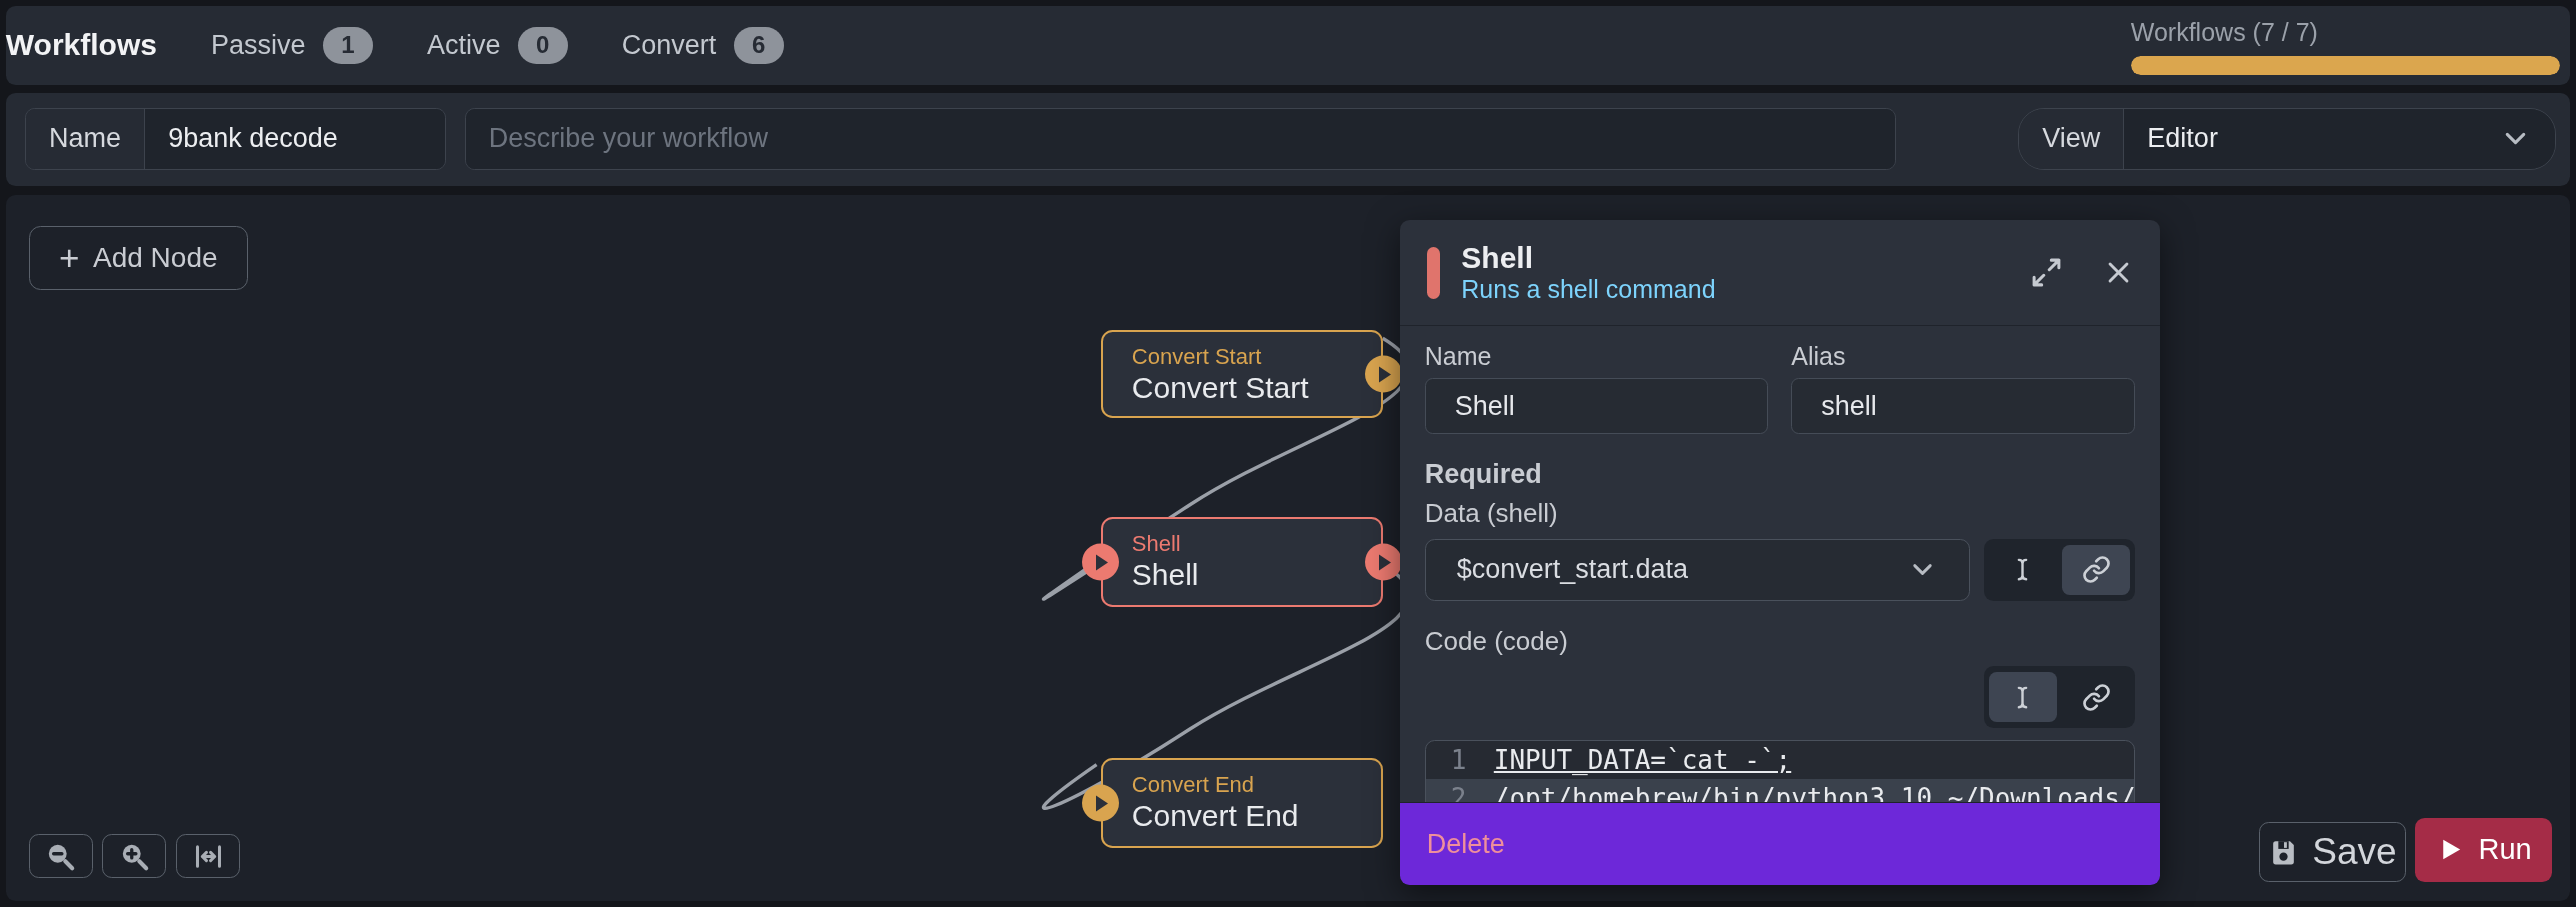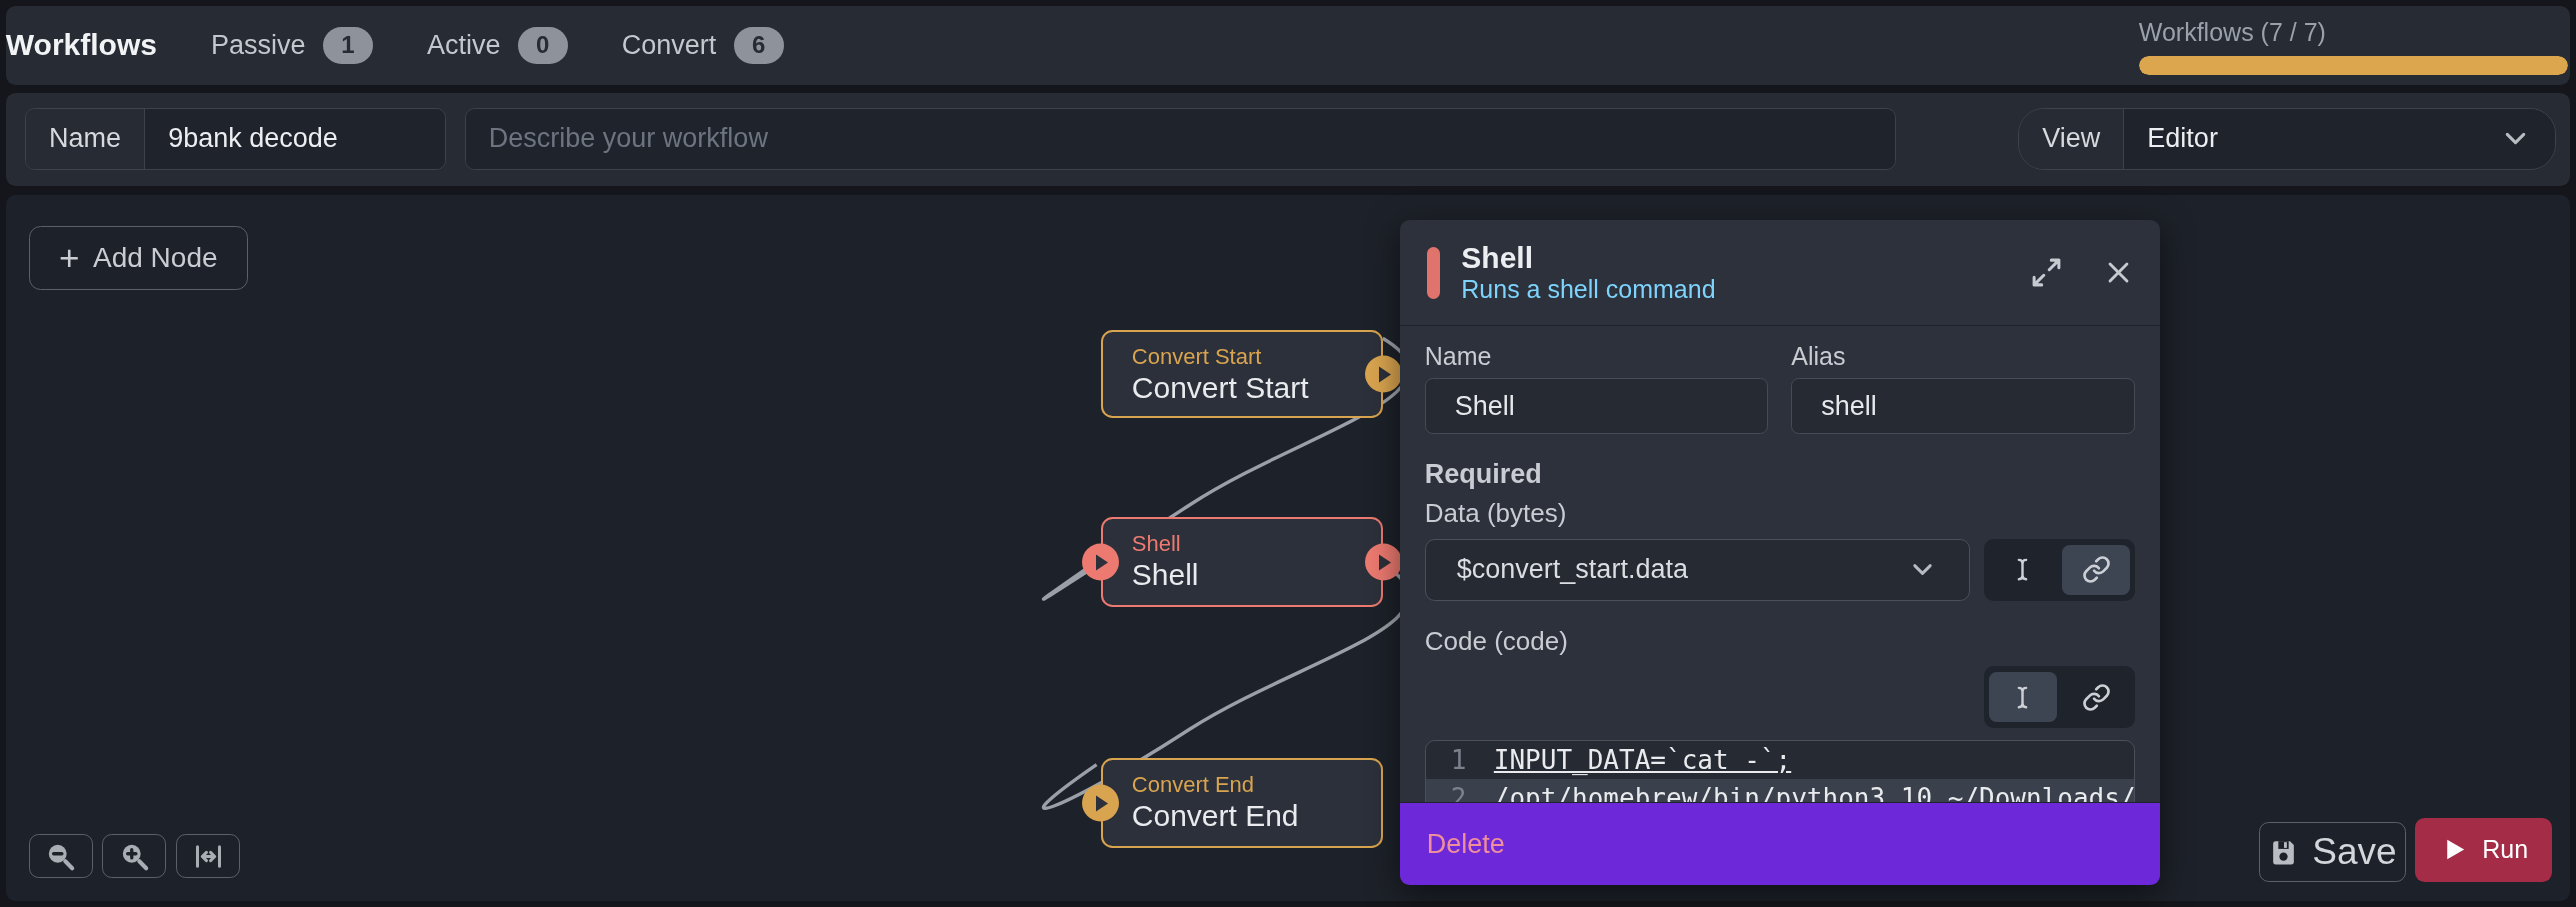--- a/index.html
+++ b/index.html
@@ -8,21 +8,21 @@
   .card { position:absolute; background:#262b34; border-radius:9.7px; }
 
   
   #card-header { left:5.8px; top:5.8px; width:2564px; height:79px; display:flex; align-items:center;
     gap:54px; }
   .app-title { font-size:30px; font-weight:bold; color:#f2f3f5; }
   .tab { display:flex; align-items:center; gap:17.4px; cursor:default; }
   .tab-label { font-size:27px; color:#c3c8cf; }
   .badge { min-width:50px; height:37px; border-radius:18.4px; background:#8e939b; color:#262b34;
     font-size:24px; font-weight:bold; display:flex; align-items:center; justify-content:center; padding:0 13.5px; }
-  .quota { position:absolute; right:2px; top:12.6px; width:429px; }
+  .quota { position:absolute; right:10px; top:12.6px; width:429px; }
   .quota-label { font-size:25px; color:#9ba1aa; margin-bottom:8.7px; }
   .quota-bar { height:19.3px; border-radius:9.7px; background:#30353e; overflow:hidden; }
   .quota-fill { height:100%; width:100%; border-radius:9.7px; background:#dba64e; }
 
   
   #card-toolbar { left:5.8px; top:93px; width:2564px; height:93px; }
   .igroup { position:absolute; top:14.5px; height:62px; border:1.9px solid #3d434d; border-radius:9.7px;
     display:flex; overflow:hidden; }
   .igroup-label { display:flex; align-items:center; padding:0 23px; font-size:27px; color:#d6d9de;
     border-right:1.9px solid #3d434d; background:#262b34; white-space:nowrap; }
@@ -59,21 +59,21 @@
   .btn { display:flex; align-items:center; justify-content:center; gap:13.5px;
     border:1.9px solid #5a616b; border-radius:9.7px; color:#c9ccd2; cursor:pointer; background:transparent; }
   #add-node { position:absolute; left:23px; top:31px; width:219px; height:64px; font-size:28px; border-radius:11.6px; }
   #add-node .plus { font-size:35px; font-weight:200; color:#c9ccd2; line-height:0; }
 
   #zoom-controls { position:absolute; left:23px; bottom:23px; display:flex; gap:9.7px; }
   .zoom-btn { width:64px; height:44px; color:#a9aeb5; }
 
   #run-save { position:absolute; right:17.4px; bottom:19.3px; display:flex; gap:9.7px; align-items:flex-end; }
   #save-btn { width:147px; height:60px; font-size:37px; color:#d3d6db; }
-  #run-btn  { width:137px; height:64px; font-size:25px; color:#ffffff; background:#a52c47; border:none; }
+  #run-btn  { width:137px; height:64px; font-size:29px; color:#ffffff; background:#a52c47; border:none; }
 
   
   #panel { position:absolute; left:1394px; top:25px; width:760px; height:665px; background:#2c313b;
     border-radius:9.7px; box-shadow:0 9.7px 33px rgba(0,0,0,.5); }
   #panel-header { height:106px; display:flex; align-items:center; padding:0 27px;
     border-bottom:1.9px solid #1f232b; }
   .accent-bar { width:13.5px; height:52px; border-radius:6.8px; background:#e0746c; margin-right:21px; flex:none; }
   .panel-title { font-size:30px; font-weight:bold; color:#edeef1; }
   .panel-subtitle { font-size:25px; color:#7dd3fc; margin-top:0; }
   .panel-hicons { margin-left:auto; display:flex; align-items:center; gap:41px; color:#c6cad1; }
@@ -259,21 +259,21 @@
           <div class="field-label">Name</div>
           <div class="text-input">Shell</div>
         </div>
         <div>
           <div class="field-label">Alias</div>
           <div class="text-input">shell</div>
         </div>
       </div>
 
       <div class="required-label">Required</div>
-      <div class="param-label">Data (bytes)</div>
+      <div class="param-label">Data (shell)</div>
 
       <div class="select-row">
         <div class="select-box">
           <span>$convert_start.data</span>
           <span class="select-chevron">
             <svg class="icon" width="31" height="31" viewBox="0 0 24 24" fill="none" stroke="currentColor" stroke-width="2.2" stroke-linecap="round" stroke-linejoin="round">
                 <path d="M6 9l6 6 6-6"></path>
               </svg>
           </span>
         </div>

